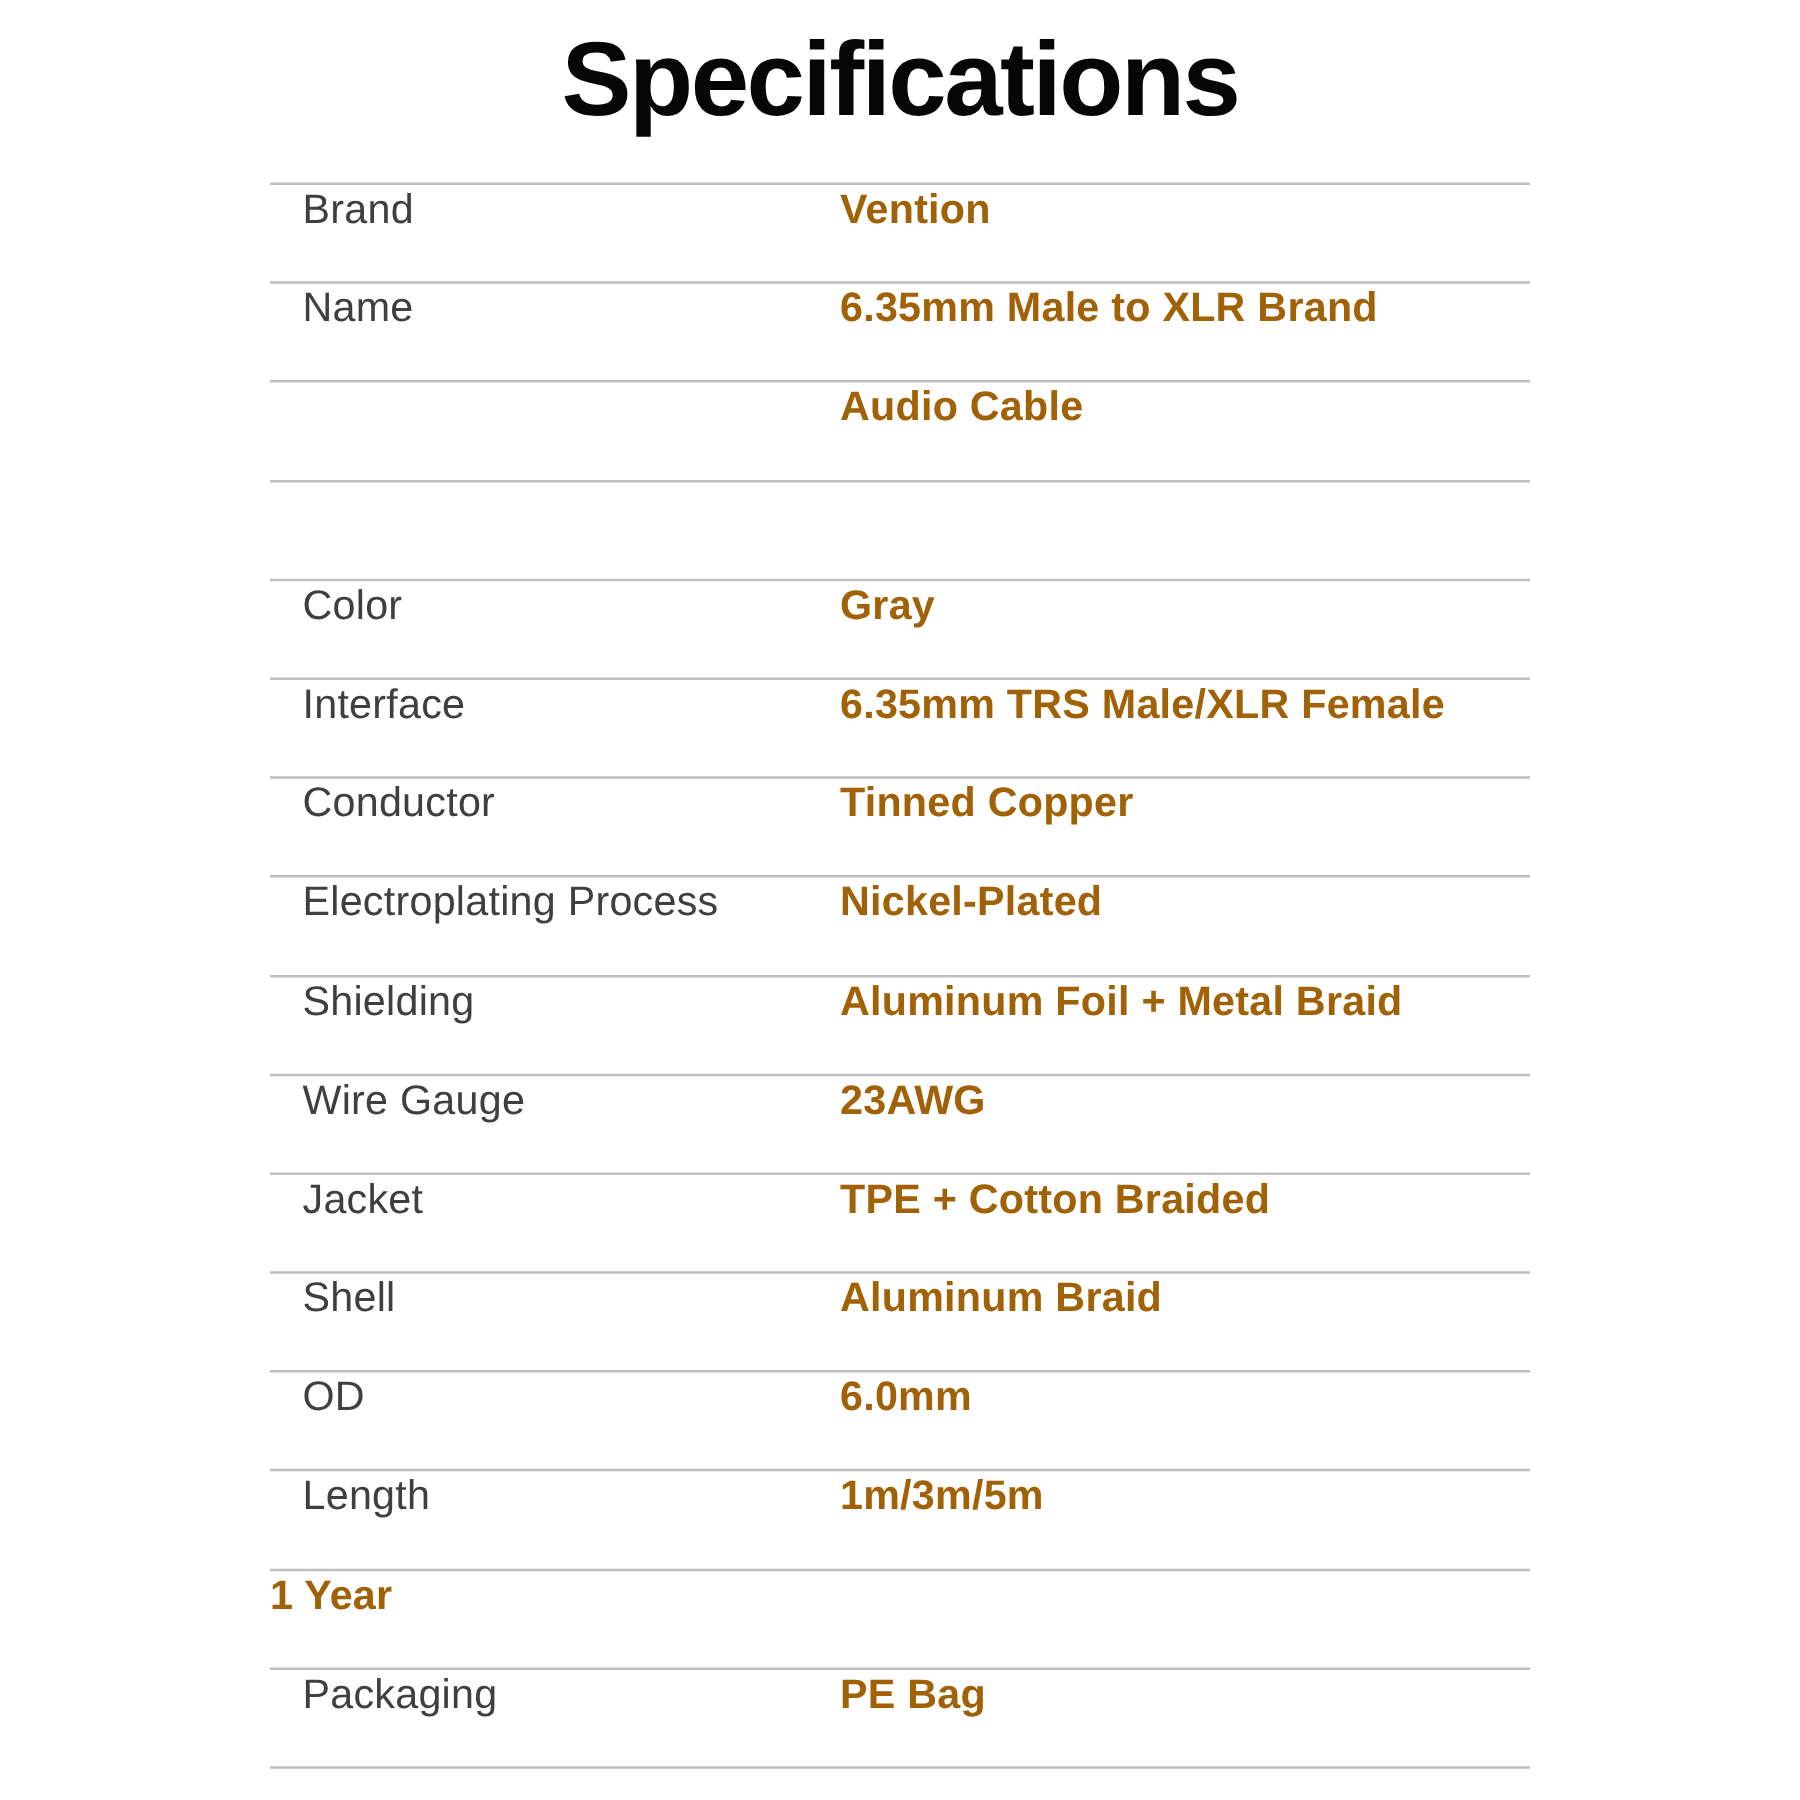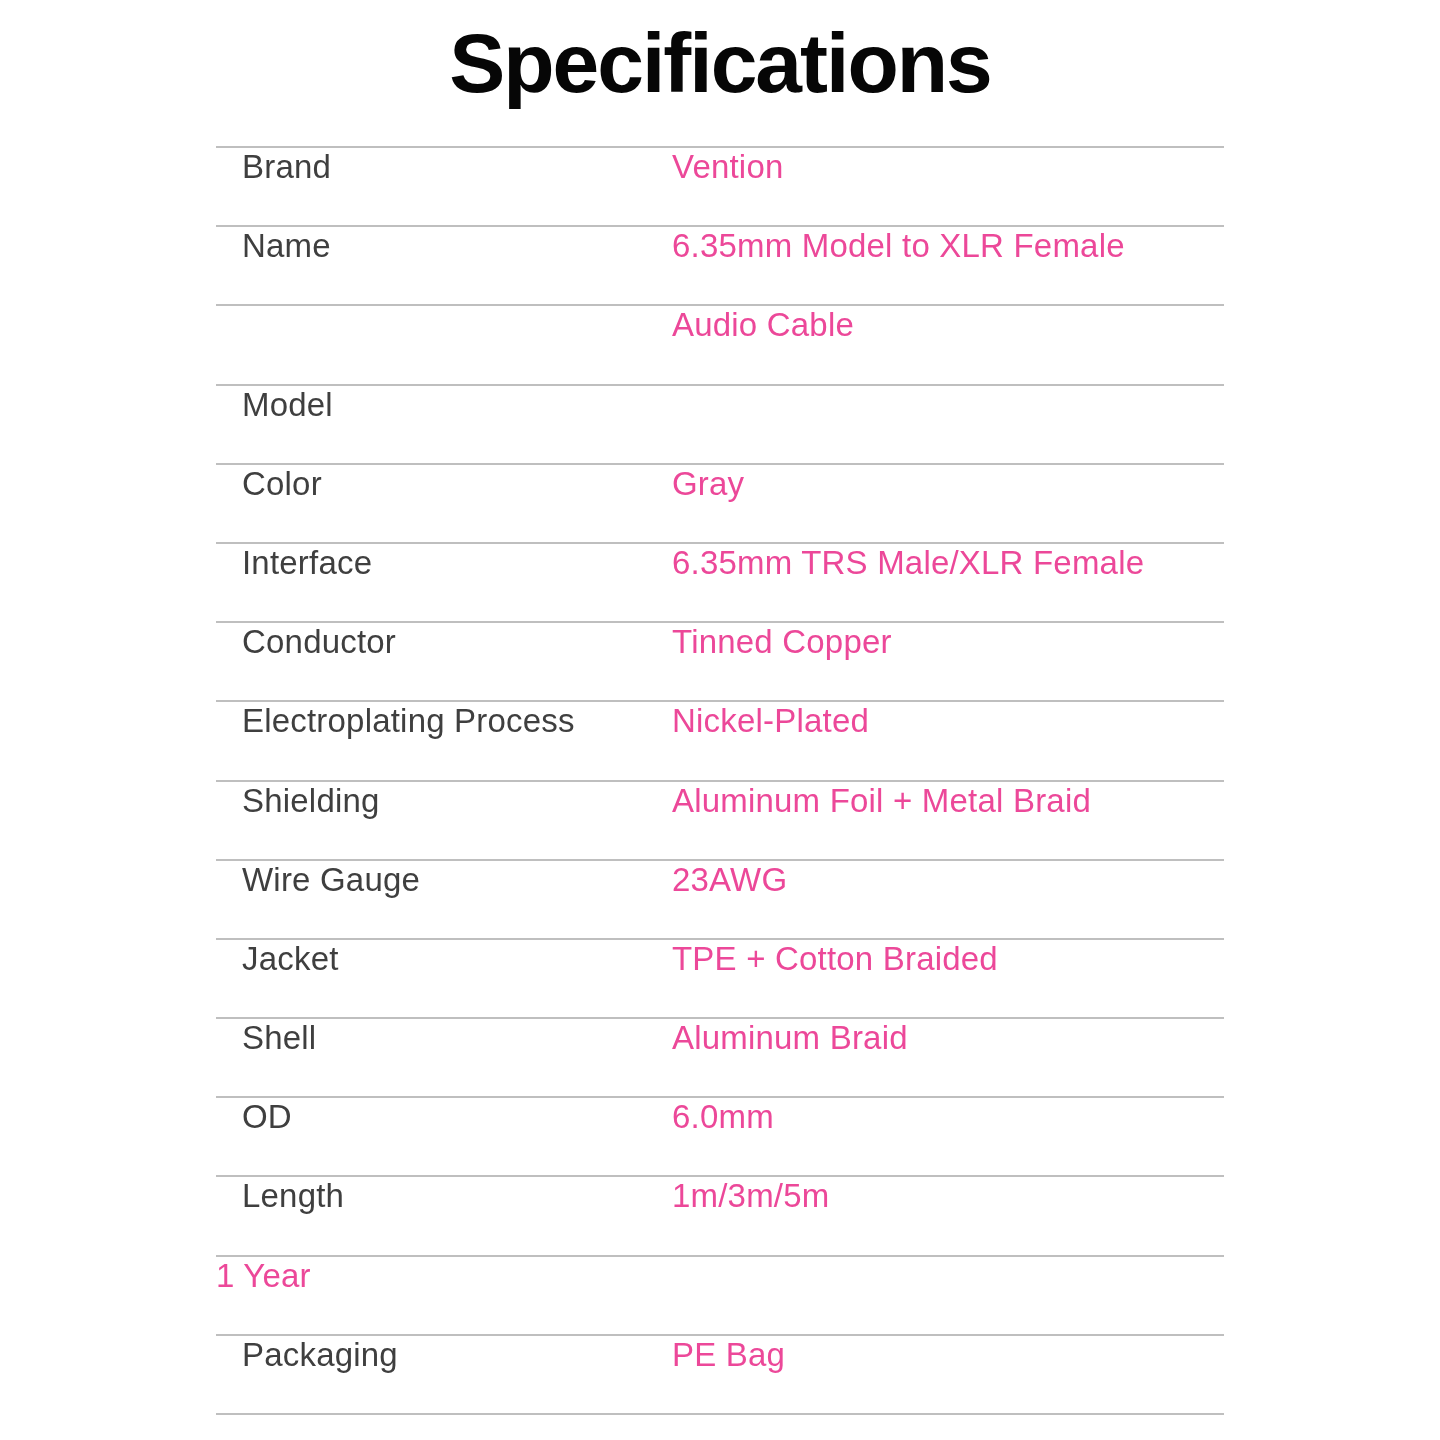--- a/index.html
+++ b/index.html
@@ -46,52 +46,51 @@
     padding-left: 26px;
     font-size: 33px;
     font-weight: 400;
     color: #3f3f3f;
     letter-spacing: 0.2px;
     white-space: nowrap;
   }
   .spec-value {
     flex: 1;
     font-size: 33px;
-    font-weight: 400;
-    color: #ec4899;
+    font-weight: 700;
+    color: #a16207;
     letter-spacing: 0.2px;
     white-space: nowrap;
   }
 </style>
 </head>
 <body>
 
 <div class="page">
 
   <h1 class="title">Specifications</h1>
 
   <div class="spec-table">
 
     <div class="spec-row">
       <div class="spec-label">Brand</div>
       <div class="spec-value">Vention</div>
     </div>
 
     <div class="spec-row">
       <div class="spec-label">Name</div>
-      <div class="spec-value">6.35mm Model to XLR Female</div>
+      <div class="spec-value">6.35mm Male to XLR Brand</div>
     </div>
 
     <div class="spec-row">
       <div class="spec-label"></div>
       <div class="spec-value">Audio Cable</div>
     </div>
 
     <div class="spec-row">
-      <div class="spec-label">Model</div>
     </div>
 
     <div class="spec-row">
       <div class="spec-label">Color</div>
       <div class="spec-value">Gray</div>
     </div>
 
     <div class="spec-row">
       <div class="spec-label">Interface</div>
       <div class="spec-value">6.35mm TRS Male/XLR Female</div>

